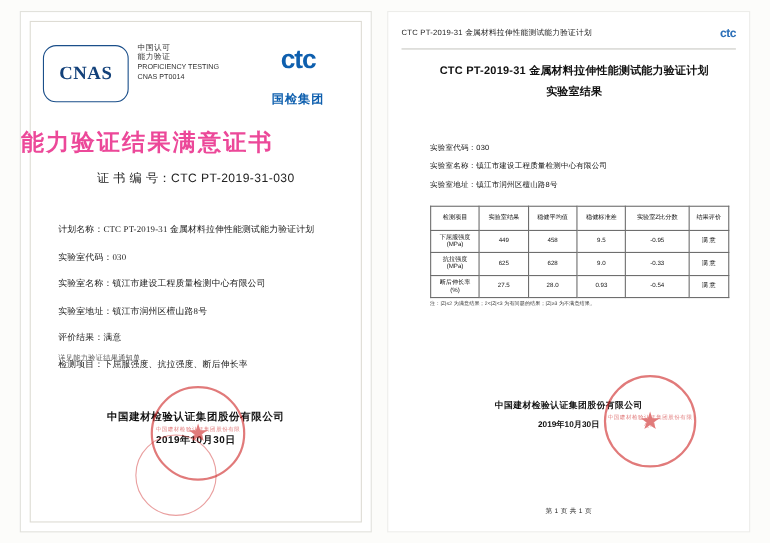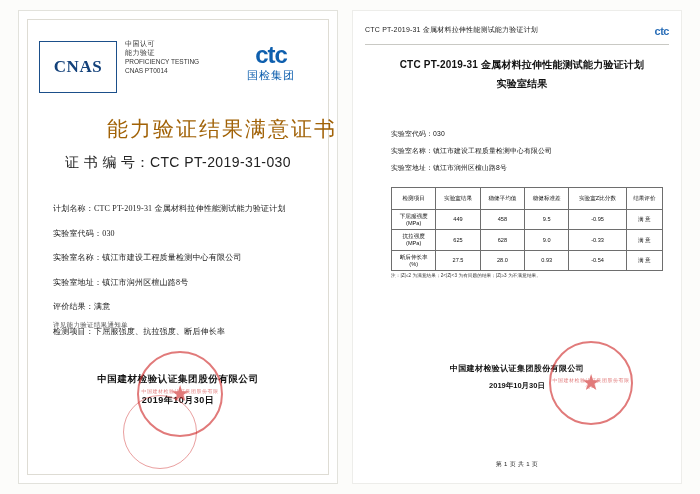--- a/index.html
+++ b/index.html
@@ -32,21 +32,21 @@
   
   .logo-row {
     position: absolute;
     left: 20px; top: 28px;
     width: 280px; height: 62px;
   }
   .cnas-badge {
     position: absolute; left: 0; top: 2px;
     width: 78px; height: 52px;
     border: 1.5px solid #1b4f8a;
-    border-radius: 0;
+    border-radius: 12px;
     display: flex; align-items: center; justify-content: center;
   }
   .cnas-badge .cnas-text {
     font-family: "Liberation Serif", serif;
     font-weight: bold;
     font-size: 17px;
     letter-spacing: 0.5px;
     color: #13417a;
   }
   .cnas-desc {
@@ -67,42 +67,42 @@
   .ctc-mark {
     display: inline-block;
     font-family: "Liberation Sans", sans-serif;
     font-weight: bold;
     font-size: 24px;
     color: #0e5fae;
     letter-spacing: -1px;
     line-height: 1;
   }
   .ctc-sub {
-    margin-top: 1px;
+    margin-top: 16px;
     font-size: 11px;
-    font-weight: normal;
+    font-weight: bold;
     color: #0e5fae;
     letter-spacing: 1px;
   }
 
   .cert-title {
     position: absolute;
     left: 0; right: 0; top: 104px;
-    text-align: right;
+    text-align: left;
     font-family: "Liberation Serif", serif;
     font-size: 21px;
-    font-weight: normal;
+    font-weight: bold;
     letter-spacing: 2px;
-    color: #a16207;
+    color: #ec4899;
   }
   .cert-no {
     position: absolute;
     left: 0; right: 0; top: 143px;
     text-align: center;
-    font-size: 14px;
+    font-size: 11px;
     color: #222;
     letter-spacing: 0.4px;
   }
   .cert-fields {
     position: absolute;
     left: 34px; top: 192px;
     width: 256px;
     font-family: Liberation Serif, serif;
   }
   .cert-fields .fld {

